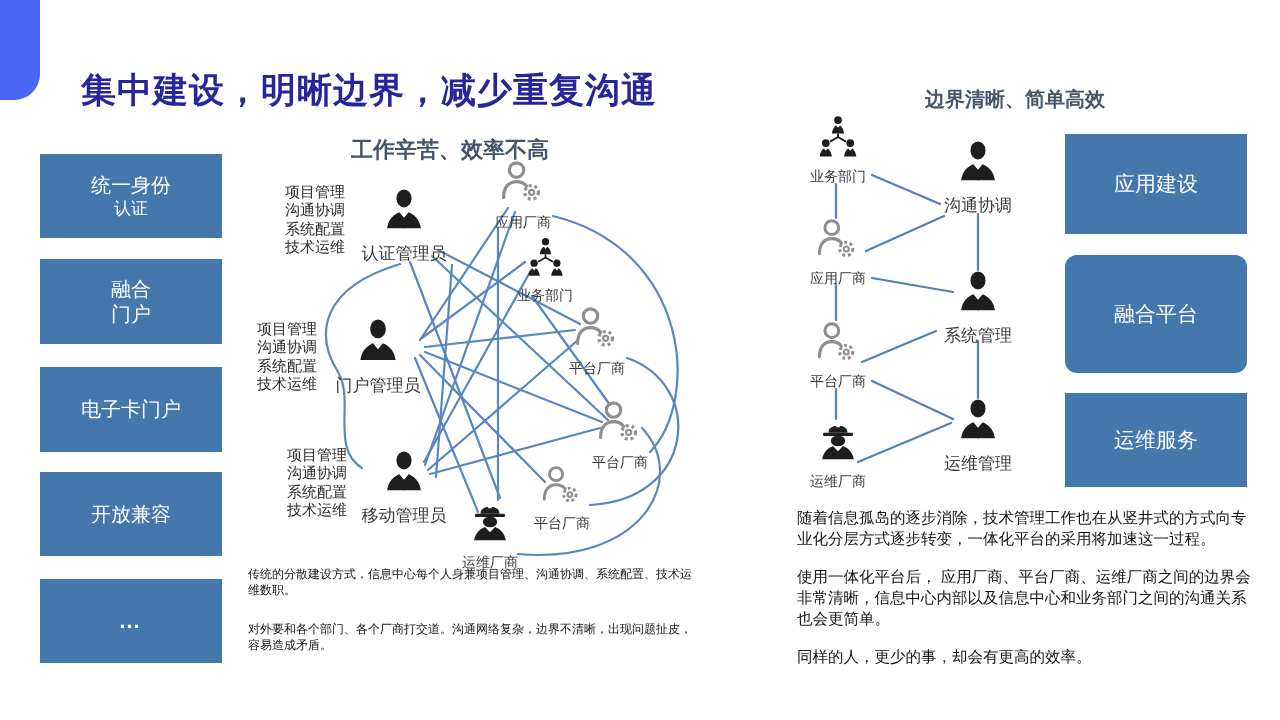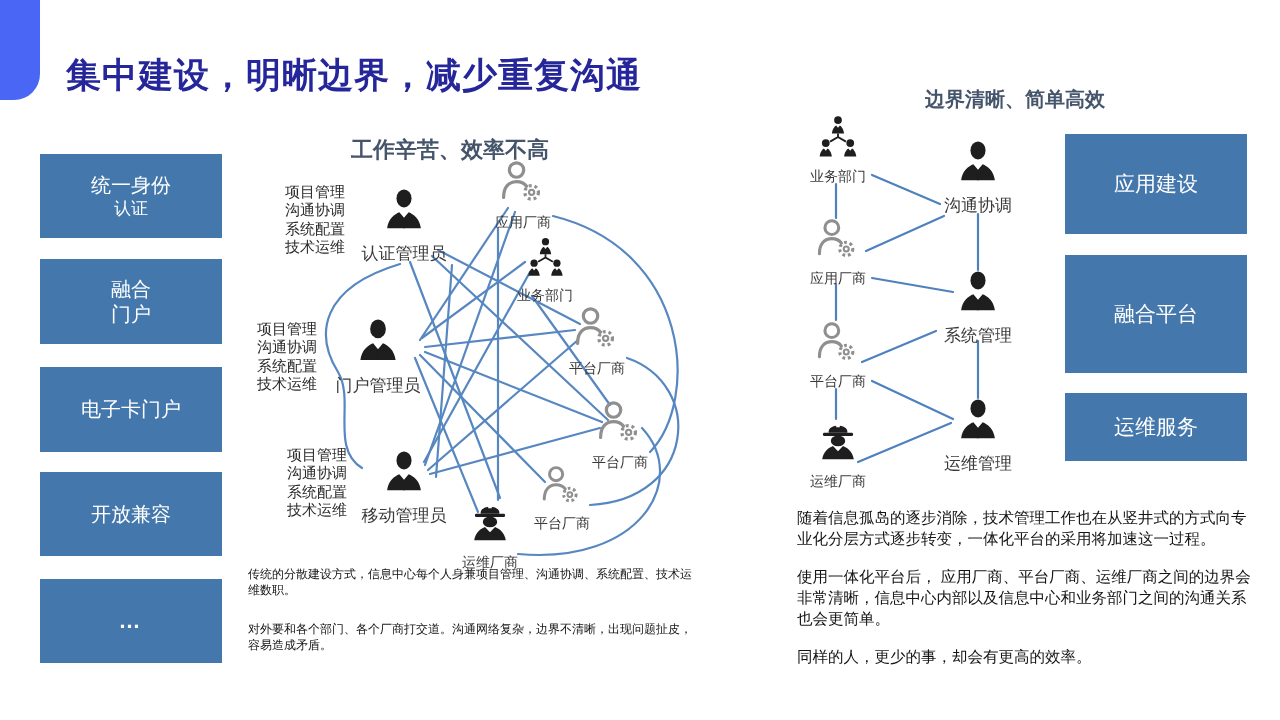--- a/index.html
+++ b/index.html
@@ -1,20 +1,20 @@
 <!DOCTYPE html>
 <html><head>
 <meta charset="utf-8">
 <style>
   html,body{margin:0;padding:0;background:#fff;}
   .canvas{position:relative;width:1280px;height:720px;overflow:hidden;background:#ffffff;
           font-family:"Liberation Sans","DejaVu Sans",sans-serif;}
   .corner{position:absolute;left:0;top:0;width:40px;height:100px;background:#4a66f5;
           border-radius:0 0 26px 0;}
-  .title{position:absolute;left:64px;top:50px;margin:2px;font-size:35px;font-weight:bold;
+  .title{position:absolute;left:64px;top:50px;margin:17px;font-size:35px;font-weight:bold;
          color:#26269b;letter-spacing:1px;white-space:nowrap;}
   
   .bluebox{position:absolute;left:40px;width:182px;background:#4478ac;color:#fff;
            display:flex;flex-direction:column;align-items:center;justify-content:center;
            text-align:center;line-height:1.25;}
   .bluebox .lg{font-size:20px;}
   .bluebox .sm{font-size:17px;}
   .bluebox .dots{font-size:22px;font-weight:bold;letter-spacing:3px;line-height:0.4;}
   .rbox{position:absolute;left:1065px;width:182px;background:#4478ac;color:#fff;
         display:flex;align-items:center;justify-content:center;font-size:21px;}
@@ -261,24 +261,24 @@
   <div class="node n-black" style="left:793px;top:419px;width:90px;">
     <svg class="ic" style="width:46px;height:46px;">
         <use href="#i-worker"></use>
       </svg>
     <div class="nl">运维厂商</div>
   </div>
 
   <div class="rbox" style="top:134px;height:100px;">
     <span>应用建设</span>
   </div>
-  <div class="rbox" style="top:255px;height:118px;">
+  <div class="rbox" style="top:255px;height:118px;border-radius:12px;">
     <span>融合平台</span>
   </div>
-  <div class="rbox" style="top:393px;height:68px;">
+  <div class="rbox" style="top:393px;height:94px;">
     <span>运维服务</span>
   </div>
 
   <div class="rp" style="top:507px;">随着信息孤岛的逐步消除，技术管理工作也在从竖井式的方式向专业化分层方式逐步转变，一体化平台的采用将加速这一过程。</div>
   <div class="rp" style="top:566px;">使用一体化平台后， 应用厂商、平台厂商、运维厂商之间的边界会非常清晰，信息中心内部以及信息中心和业务部门之间的沟通关系也会更简单。</div>
   <div class="rp" style="top:646px;">同样的人，更少的事，却会有更高的效率。</div>
 
 </div>
 
 </body></html>

